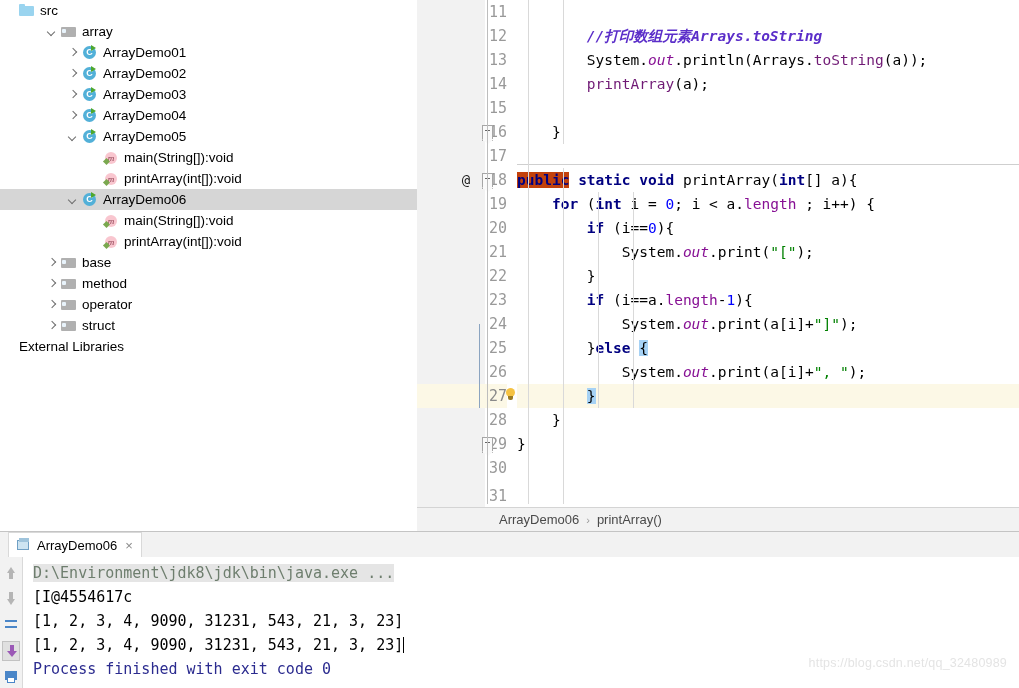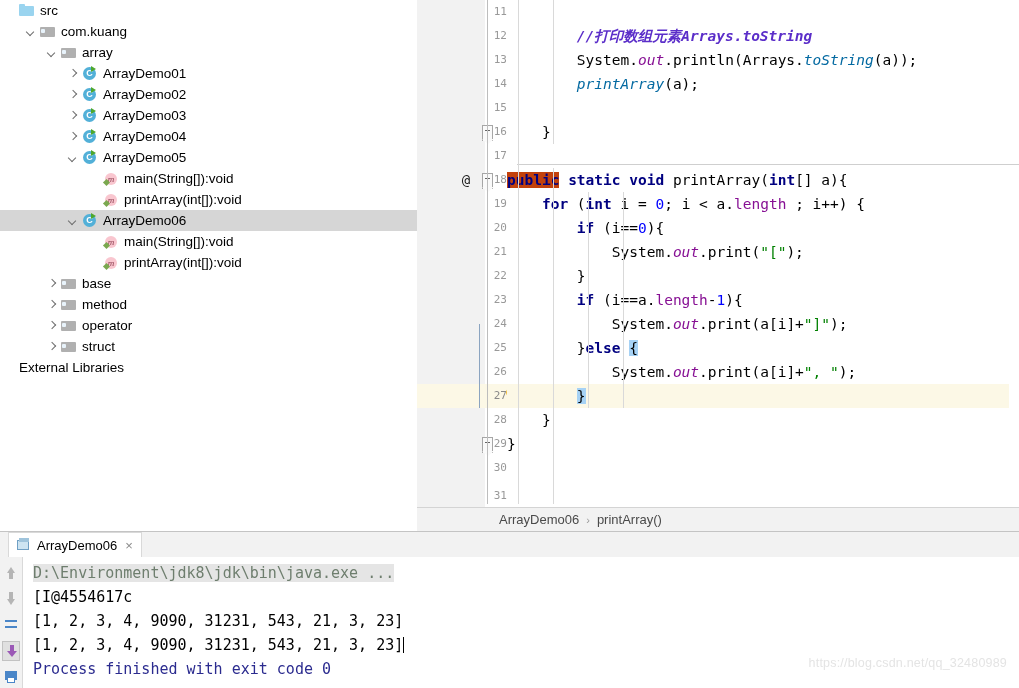--- a/index.html
+++ b/index.html
@@ -99,21 +99,21 @@
   }
   #gutter{
     position:absolute;left:0;top:0;width:68px;height:507px;background:#f2f2f2;
   }
   #gutter-annot{
     position:absolute;left:0;top:0;width:90px;height:507px;
   }
   .lnum{
     position:absolute;right:0;width:46px;text-align:right;
     font-family:"DejaVu Sans Mono","Liberation Mono",monospace;
-    font-size:11px;color:#999999;height:24px;line-height:24px;
+    font-size:15px;color:#999999;height:24px;line-height:24px;
   }
   .lnum.cur{color:#8a8a8a;}
   .gutter-hl{position:absolute;left:0;width:90px;height:24px;background:#fcf8e6;}
   .at-sign{
     position:absolute;left:40px;width:18px;height:24px;line-height:24px;
     font-family:"DejaVu Sans Mono",monospace;font-size:14px;color:#1a1a1a;text-align:center;
   }
   .fold{
     position:absolute;left:65px;width:14px;height:24px;
   }
@@ -141,39 +141,39 @@
   .bulb:before{
     content:"";position:absolute;left:3px;top:4px;width:9px;height:9px;border-radius:50%;
     background:#f5c242;
   }
   .bulb:after{
     content:"";position:absolute;left:5px;top:12px;width:5px;height:4px;background:#9a7a22;
     border-radius:0 0 2px 2px;
   }
 
   #code{
-    position:absolute;left:90px;top:0;width:502px;height:507px;
+    position:absolute;left:100px;top:0;width:502px;height:507px;
     font-family:"DejaVu Sans Mono","Liberation Mono",monospace;
     font-size:14.5px;white-space:pre;
   }
   .cline{height:24px;line-height:24px;position:relative;}
   .cline.hl{background:#fcf8e6;}
   .sep-top{
     position:absolute;left:100px;top:164px;width:502px;height:1px;background:#cfcfcf;
   }
   .ind{position:absolute;top:0;width:1px;height:100%;background:#d9d9d9;}
 
   .kw{color:#000080;font-weight:bold;}
   .kw-hl{color:#000080;font-weight:bold;background:#c2410c;}
   .num{color:#0000ff;}
   .str{color:#008000;}
   .cmt{color:#5b2ec9;font-style:italic;font-weight:bold;}
   .fld{color:#871094;font-style:italic;}
   .prop{color:#871094;}
-  .mth{color:#0369a1;font-style:italic;}
+  .mth{color:#701a75;}
   .brc-hl{background:#a6d2f5;}
   .pl{color:#000000;}
 
   
   #breadcrumb{
     position:absolute;left:0;top:507px;width:602px;height:24px;
     background:#f2f2f2;border-top:1px solid #d4d4d4;
     display:flex;align-items:center;padding-left:82px;box-sizing:border-box;
     font-size:13px;color:#4a4a4a;
   }
@@ -272,26 +272,20 @@
 <div id="app">
 
   <div id="top">
 
     <div id="sidebar">
         <div class="trow">
           <span style="display: inline-block; flex: 0 0 auto; width: 4px;"></span>
           <span class="arrow "></span>
           <span class="ico folder-src"></span>
           <span class="tlabel">src</span>
-        </div>
-        <div class="trow">
-          <span style="display: inline-block; flex: 0 0 auto; width: 25px;"></span>
-          <span class="arrow down"></span>
-          <span class="ico folder-pkg"></span>
-          <span class="tlabel">com.kuang</span>
         </div>
         <div class="trow">
           <span style="display: inline-block; flex: 0 0 auto; width: 46px;"></span>
           <span class="arrow down"></span>
           <span class="ico folder-pkg"></span>
           <span class="tlabel">array</span>
         </div>
         <div class="trow">
           <span style="display: inline-block; flex: 0 0 auto; width: 67px;"></span>
           <span class="arrow right"></span>

